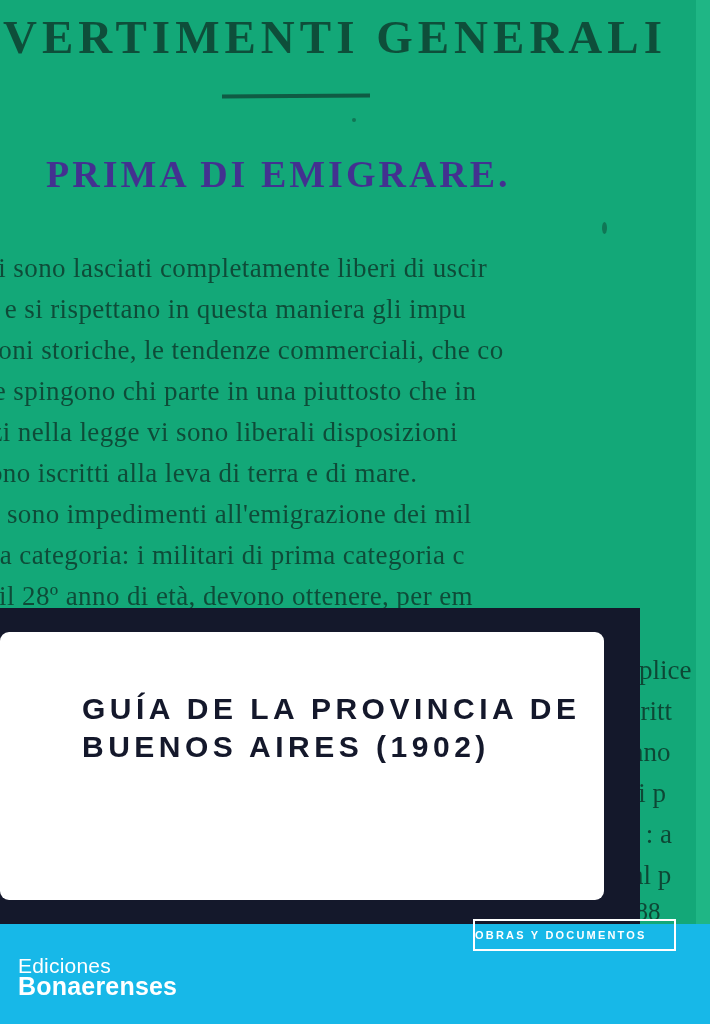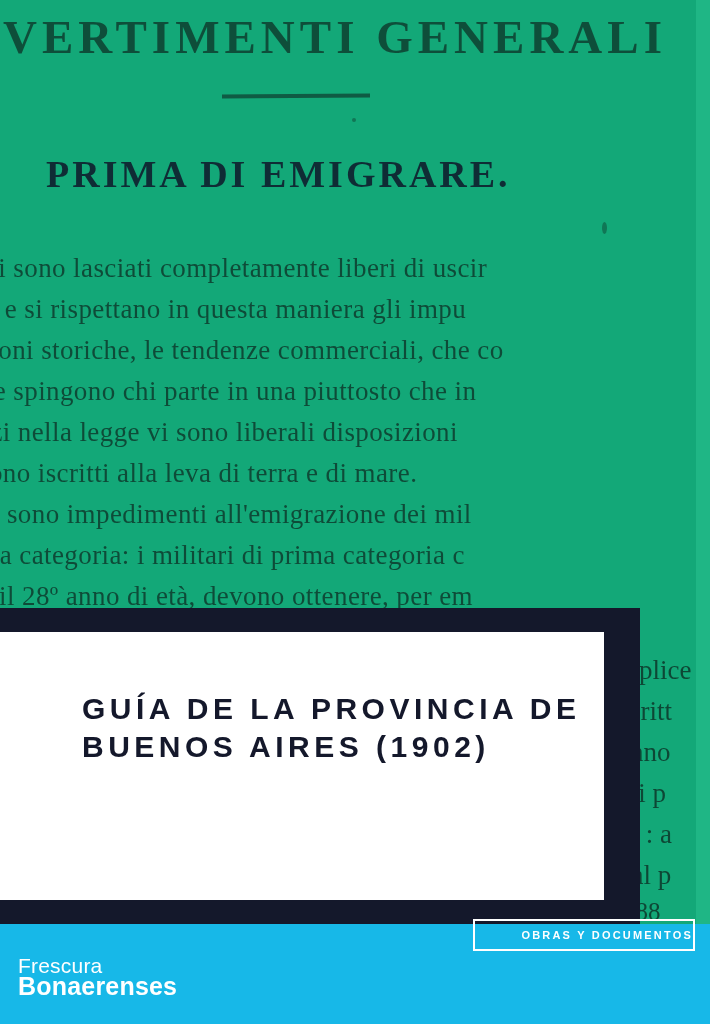--- a/index.html
+++ b/index.html
@@ -58,21 +58,21 @@
     background: #0e3b2d;
     opacity: .7;
     transform: rotate(-0.4deg);
   }
   .doc-title-2 {
     left: 46px;
     top: 152px;
     font-size: 38px;
     letter-spacing: 3px;
     font-weight: bold;
-    color: #0f172a;
+    color: #4c1d95;
     opacity: .85;
   }
   .body-lines {
     position: absolute;
     left: -22px;
     top: 248px;
     width: 760px;
   }
   .body-lines .ln {
     font-family: "Liberation Serif", serif;
@@ -108,20 +108,21 @@
     background: #14182b;
   }
   
   .title-card {
     position: absolute;
     left: 0;
     top: 632px;
     width: 604px;
     height: 268px;
     background: #ffffff;
+    border-radius: 9px;
   }
   .title-card .title {
     position: absolute;
     left: 82px;
     top: 58px;
     width: 500px;
     font-size: 30px;
     font-weight: bold;
     letter-spacing: 4.5px;
     line-height: 38px;
@@ -134,27 +135,27 @@
     font-family: "Liberation Serif", serif;
     font-size: 25px;
     color: #14182b;
     letter-spacing: .3px;
   }
   
   .collection-badge {
     position: absolute;
     left: 473px;
     top: 919px;
-    width: 222px;
+    width: 203px;
     height: 32px;
     border: 2px solid #ffffff;
     box-sizing: border-box;
     display: flex;
     align-items: center;
-    justify-content: flex-end;
+    justify-content: flex-start;
   }
   .collection-badge span {
     color: #ffffff;
     font-size: 11px;
     font-weight: bold;
     letter-spacing: 2.2px;
   }
   
   .publisher {
     position: absolute;
@@ -219,17 +220,17 @@
 
   <div class="title-card">
     <div class="title">GUÍA DE LA PROVINCIA DE BUENOS AIRES (1902)</div>
   </div>
 
   <div class="collection-badge">
     <span>OBRAS Y DOCUMENTOS</span>
   </div>
 
   <div class="publisher">
-    <div class="l1">Frescura</div>
+    <div class="l1">Ediciones</div>
     <div class="l2">Bonaerenses</div>
   </div>
 
 </div>
 
 </body></html>

